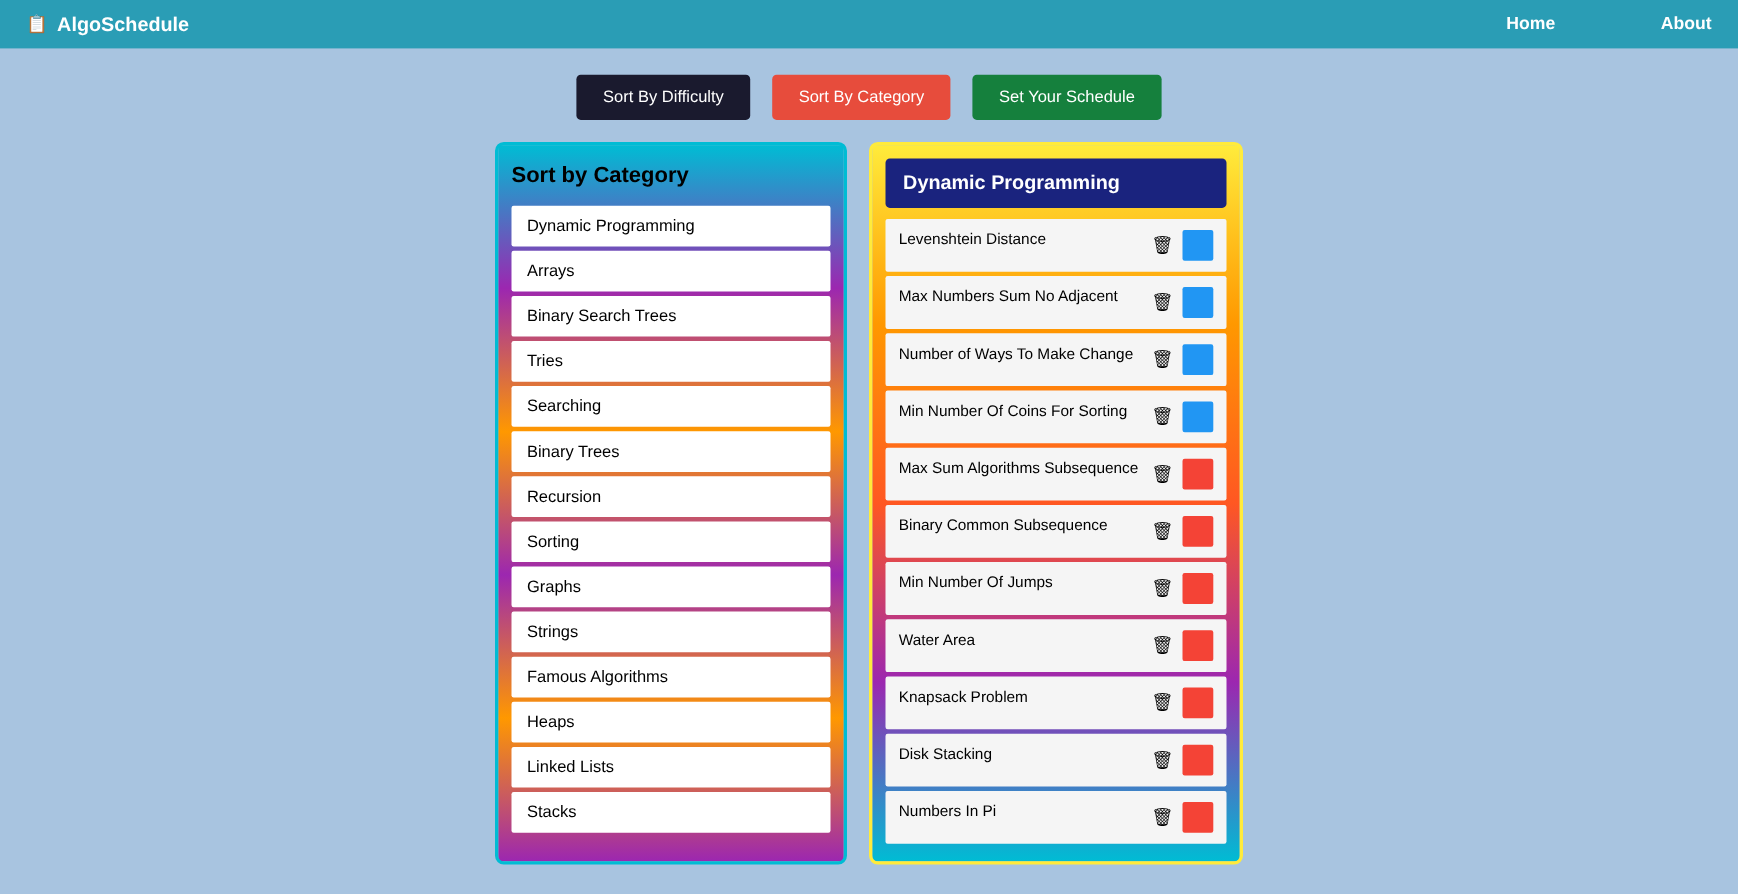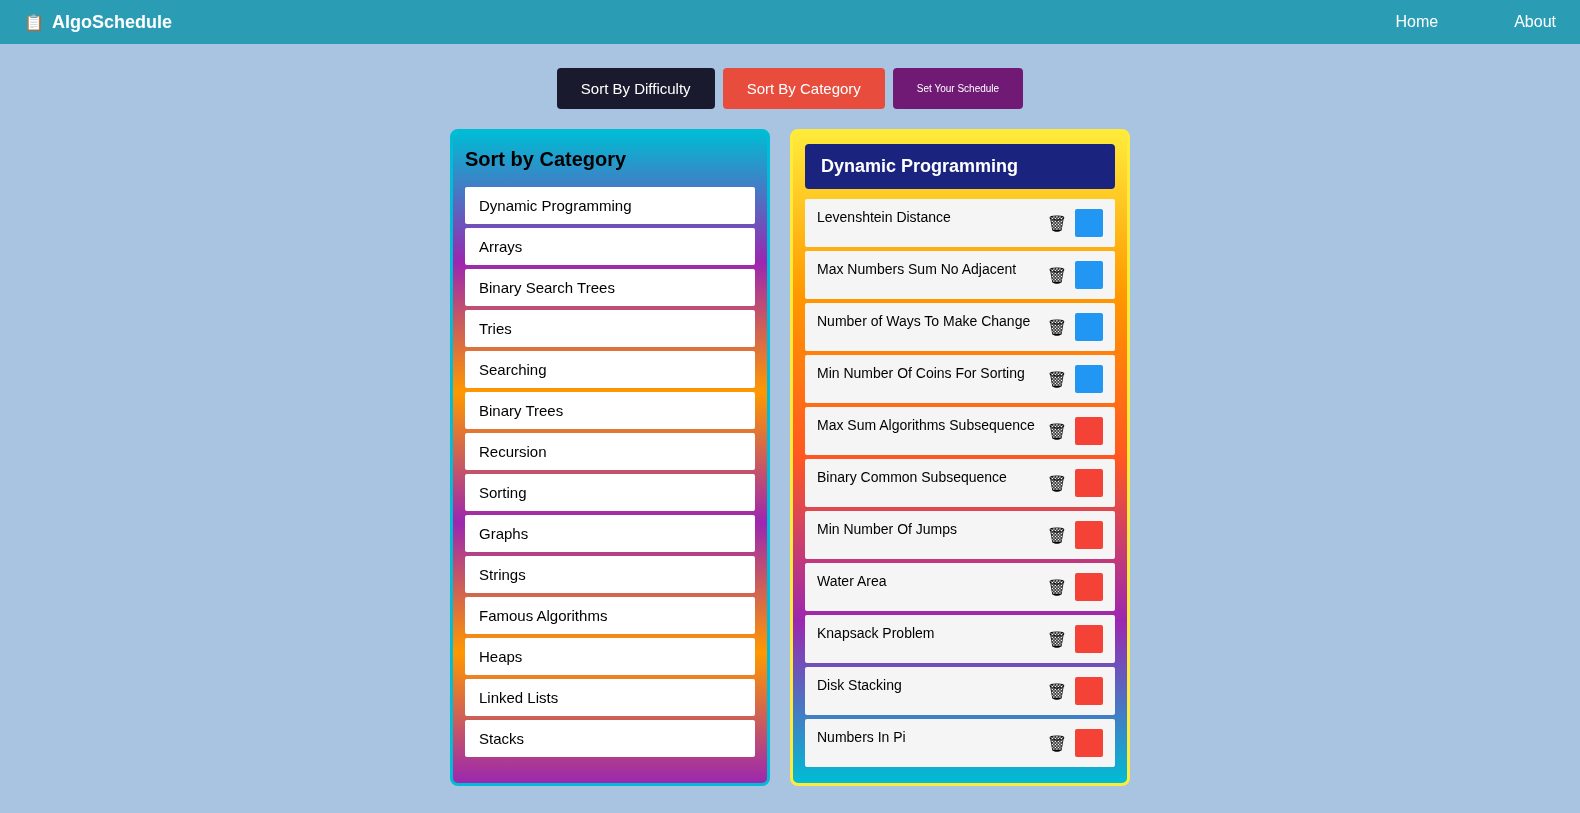--- a/index.html
+++ b/index.html
@@ -24,33 +24,34 @@
       display: flex;
       align-items: center;
       gap: 8px;
       flex: 1;
     }
     .navbar-brand .brand-icon {
       font-size: 16px;
     }
     .navbar-links {
       display: flex;
-      gap: 76px;
+      gap: 96px;
+      font-weight: bold;
     }
     .navbar-links a {
       color: white;
       text-decoration: none;
       font-size: 16px;
     }
 
     
     .toolbar {
       display: flex;
       justify-content: center;
-      gap: 8px;
+      gap: 20px;
       padding: 24px 0 20px 0;
     }
     .btn-dark {
       background-color: #1a1a2e;
       color: white;
       border: none;
       padding: 12px 24px;
       font-size: 15px;
       cursor: pointer;
       border-radius: 4px;
@@ -58,25 +59,25 @@
     .btn-red {
       background-color: #e74c3c;
       color: white;
       border: none;
       padding: 12px 24px;
       font-size: 15px;
       cursor: pointer;
       border-radius: 4px;
     }
     .btn-green {
-      background-color: #701a75;
+      background-color: #15803d;
       color: white;
       border: none;
       padding: 12px 24px;
-      font-size: 10px;
+      font-size: 15px;
       cursor: pointer;
       border-radius: 4px;
     }
 
     
     .main-content {
       display: flex;
       justify-content: center;
       gap: 0;
       padding: 0 200px;

